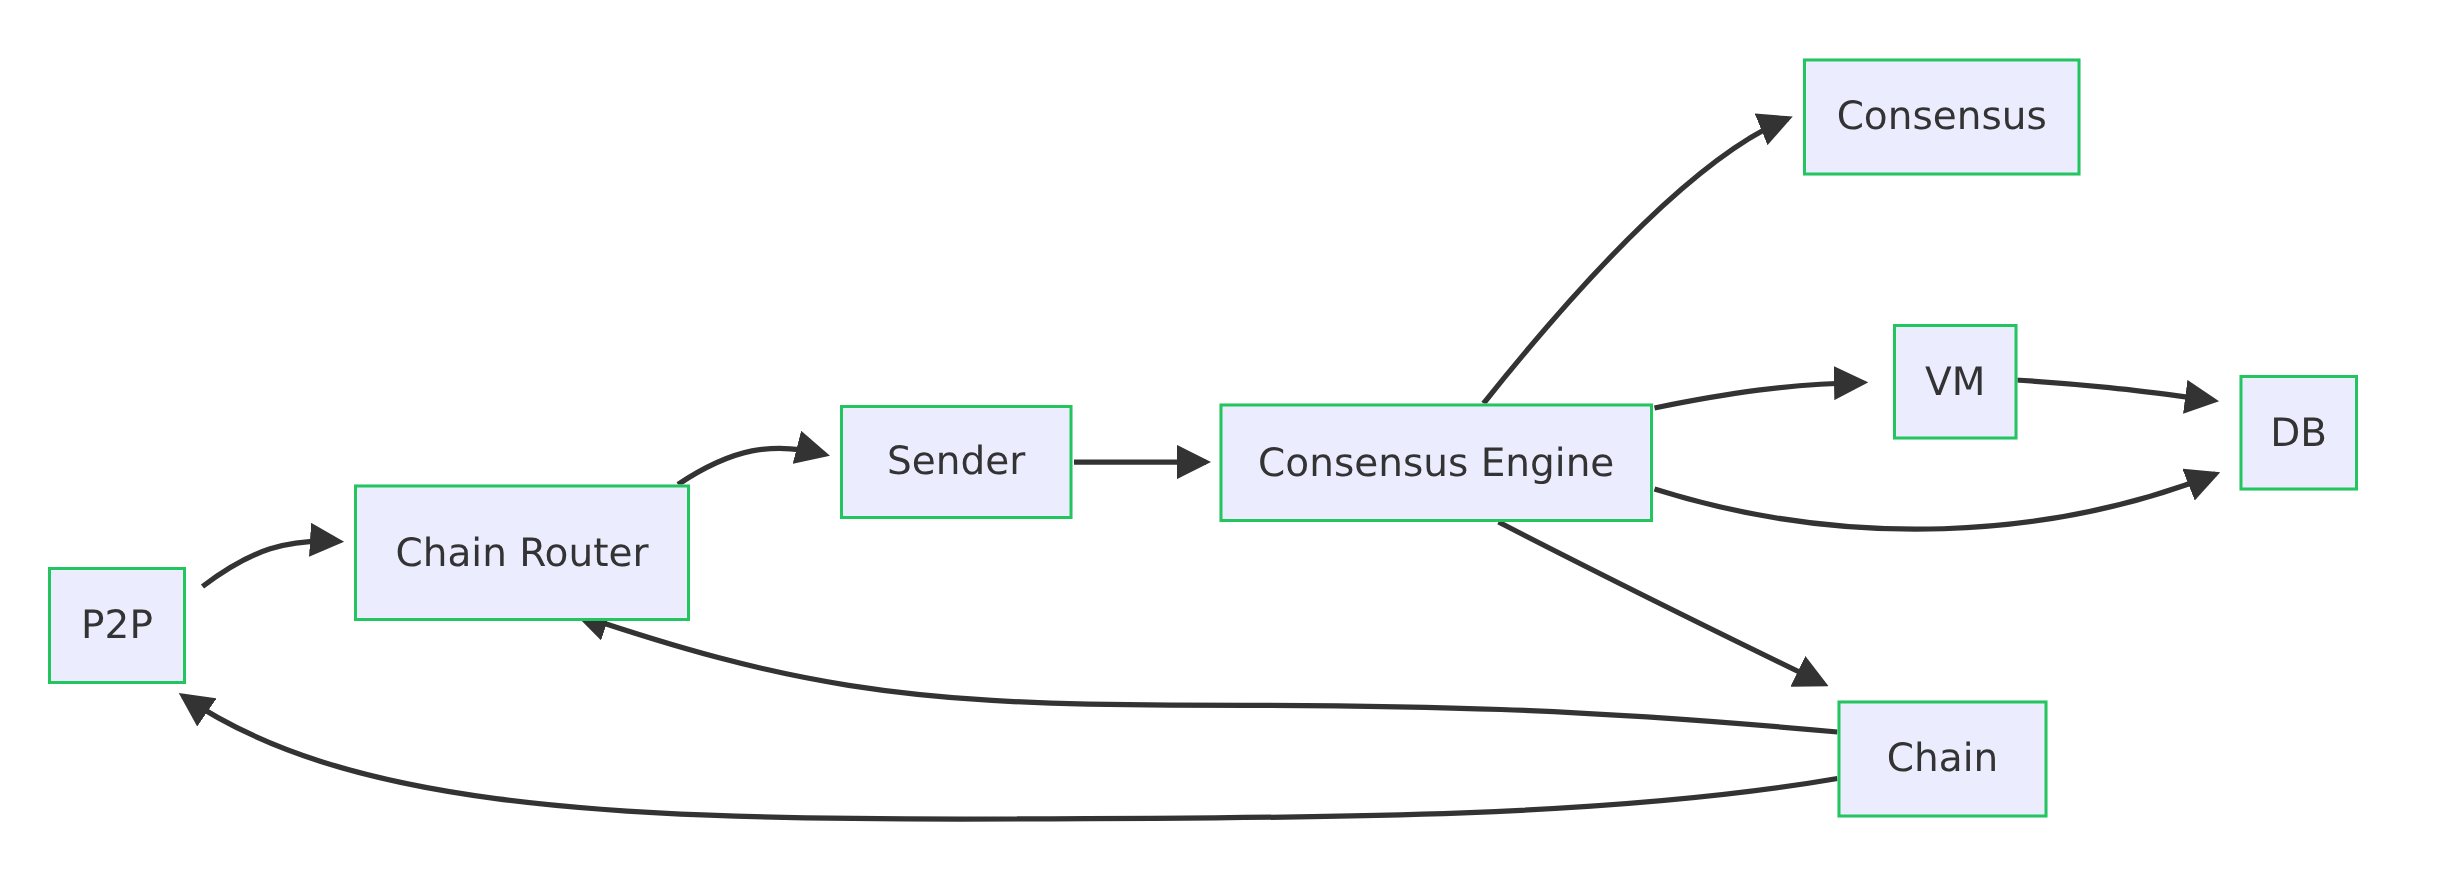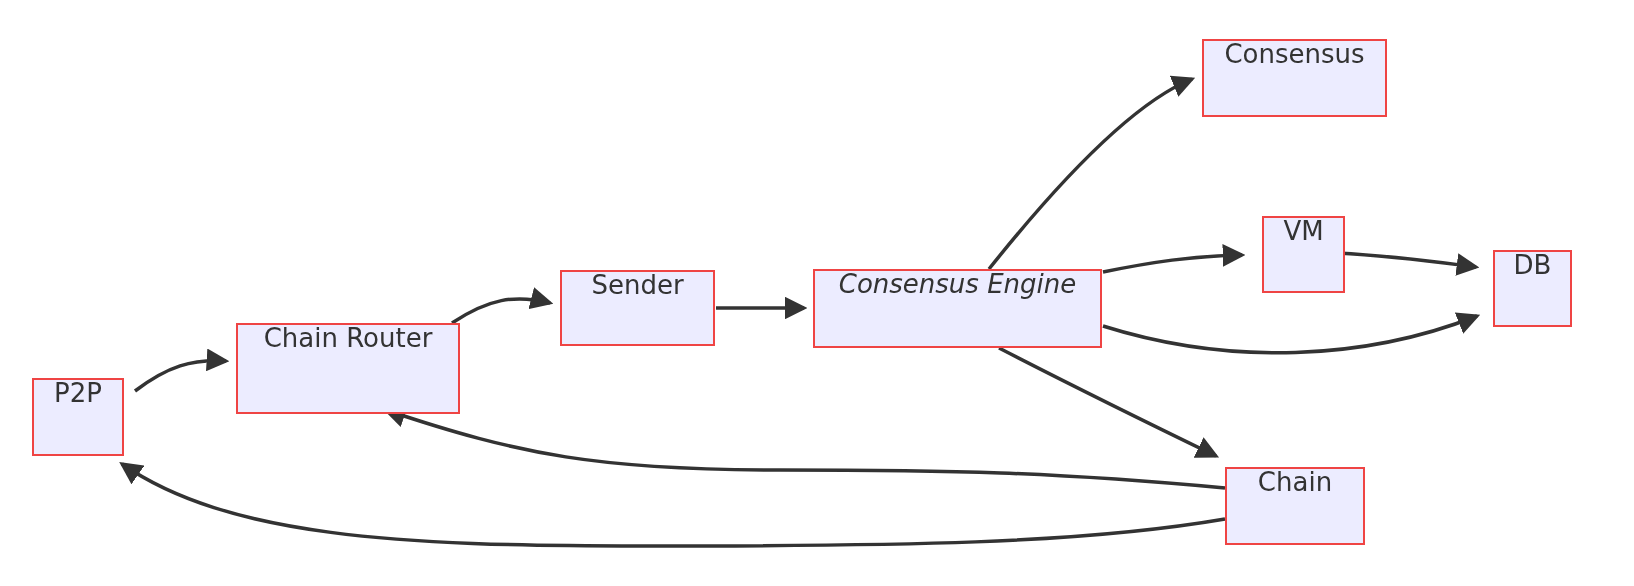--- a/index.html
+++ b/index.html
@@ -24,25 +24,25 @@
   }
   svg.edges path.edge {
     fill: none;
     stroke: #333333;
     stroke-width: 3.5px;
   }
   .node {
     position: absolute;
     box-sizing: border-box;
     background: #ECECFF;
-    border: 2px solid #ef4444;
+    border: 2px solid #22c55e;
     color: #333333;
     font-size: 26px;
     display: flex;
-    align-items: flex-start;
+    align-items: center;
     justify-content: center;
     white-space: nowrap;
     line-height: 1;
   }
 </style>
 </head>
 <body>
 
 <div class="stage">
 
@@ -79,21 +79,21 @@
   </div>
 
   <div class="node" style="left:236px; top:323px; width:224px; height:91px;">
     <span>Chain Router</span>
   </div>
 
   <div class="node" style="left:560px; top:270px; width:155px; height:76px;">
     <span>Sender</span>
   </div>
 
-  <div class="node" style="left:813px; top:269px; width:289px; height:79px;font-style:italic;">
+  <div class="node" style="left:813px; top:269px; width:289px; height:79px;">
     <span>Consensus Engine</span>
   </div>
 
   <div class="node" style="left:1202px; top:39px; width:185px; height:78px;">
     <span>Consensus</span>
   </div>
 
   <div class="node" style="left:1262px; top:216px; width:83px; height:77px;">
     <span>VM</span>
   </div>

